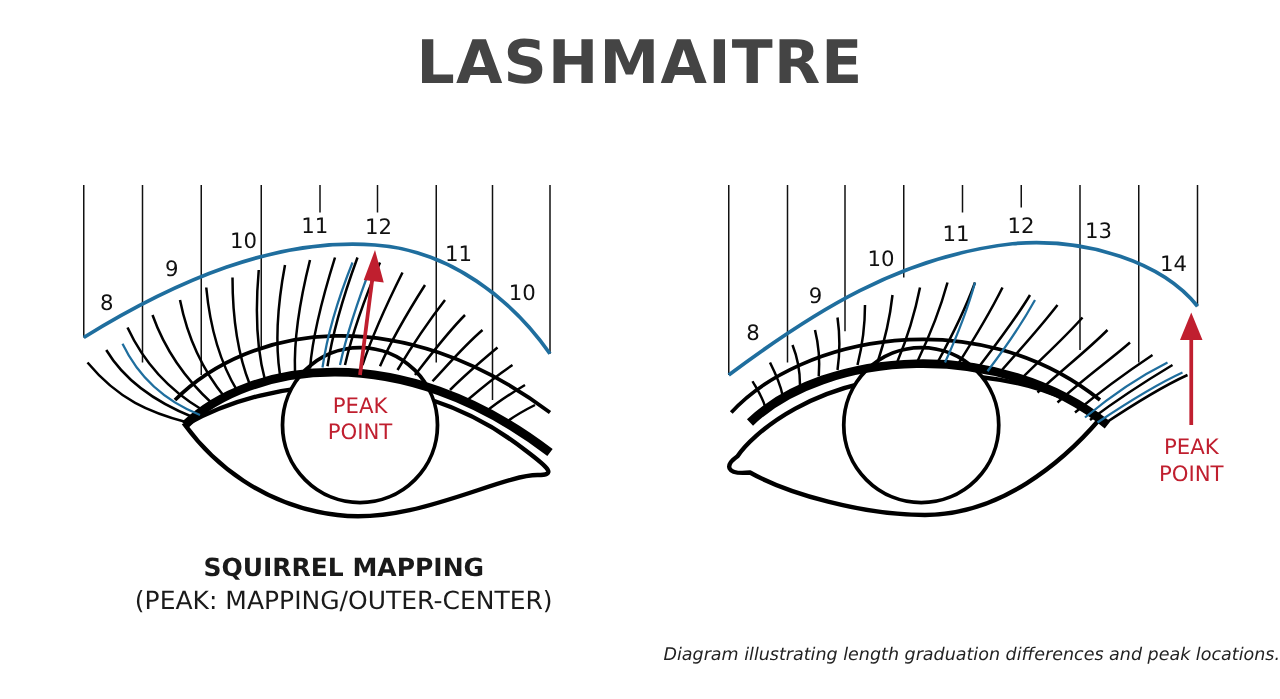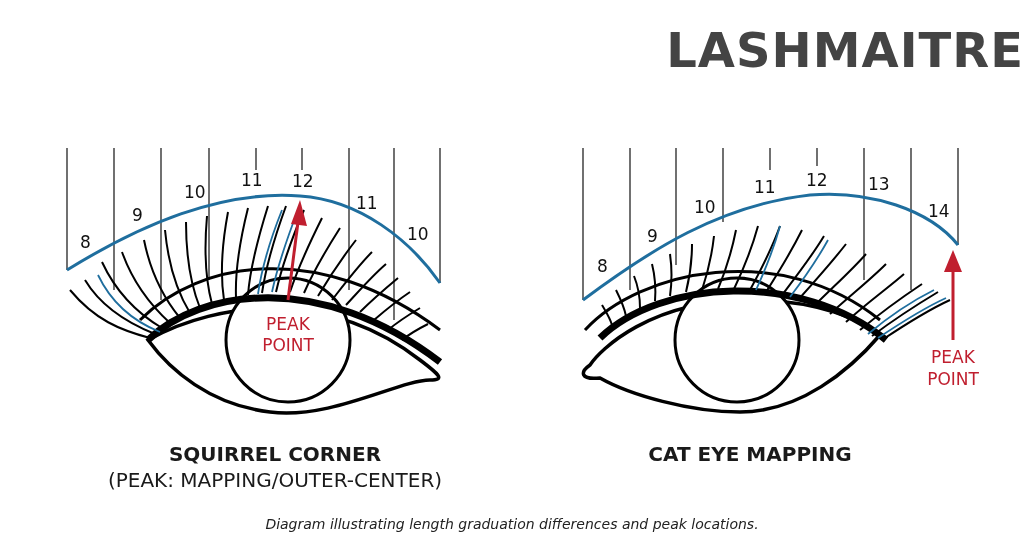--- a/index.html
+++ b/index.html
@@ -1,22 +1,22 @@
 <!DOCTYPE html>
 <html><head>
 <meta charset="utf-8">
 <style>
   html,body{margin:0;padding:0;background:#ffffff;}
   body{width:1024px;height:559px;position:relative;overflow:hidden;font-family:"DejaVu Sans","Liberation Sans",sans-serif;}
-  .title{position:absolute;left:0;width:1024px;top:22px;text-align:right;font-size:48px;font-weight:bold;color:#444444;letter-spacing:1px;}
+  .title{position:absolute;left:0;width:1024px;top:22px;text-align:center;font-size:48px;font-weight:bold;color:#444444;letter-spacing:1px;}
   .diagram{position:absolute;top:0;left:0;}
   .caption{position:absolute;text-align:center;color:#1a1a1a;}
   .cap-title{font-weight:bold;font-size:20px;line-height:26px;}
   .cap-sub{font-size:20px;line-height:26px;}
-  .footer{position:absolute;left:0;width:1024px;top:516px;text-align:center;font-style:italic;font-size:14px;color:#222;}
+  .footer{position:absolute;left:0;width:1024px;top:516px;text-align:right;font-style:italic;font-size:14px;color:#222;}
   svg text{font-family:"DejaVu Sans","Liberation Sans",sans-serif;}
 </style>
 </head>
 <body>
 
 <div class="title">LASHMAITRE</div>
 
 <svg class="diagram" width="1024" height="559" viewBox="0 0 1024 559">
 
   <g>
@@ -145,21 +145,20 @@
     <g>
       <line x1="953" y1="340" x2="953" y2="270" stroke="#c01f2f" stroke-width="3"></line>
       <polygon points="953,250 944,272 962,272" fill="#c01f2f"></polygon>
     </g>
     <text x="953" y="363" text-anchor="middle" font-size="17" fill="#c01f2f">PEAK</text>
     <text x="953" y="385" text-anchor="middle" font-size="17" fill="#c01f2f">POINT</text>
   </g>
 </svg>
 
 <div class="caption" style="left:80px;width:390px;top:441px;">
-  <div class="cap-title">SQUIRREL CORNER</div>
+  <div class="cap-title">SQUIRREL MAPPING</div>
   <div class="cap-sub">(PEAK: MAPPING/OUTER-CENTER)</div>
 </div>
 
 <div class="caption" style="left:580px;width:340px;top:441px;">
-  <div class="cap-title">CAT EYE MAPPING</div>
 </div>
 
 <div class="footer">Diagram illustrating length graduation differences and peak locations.</div>
 
 </body></html>

